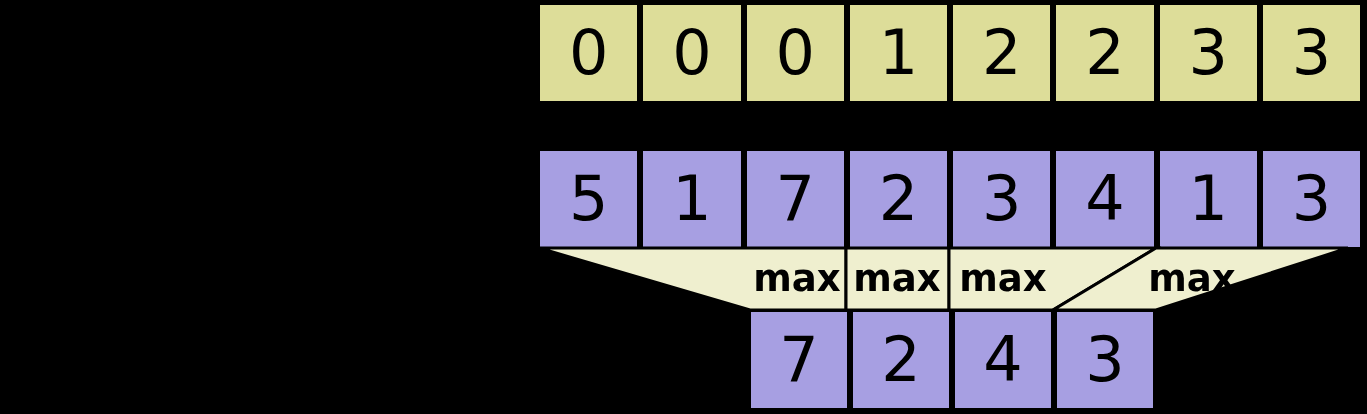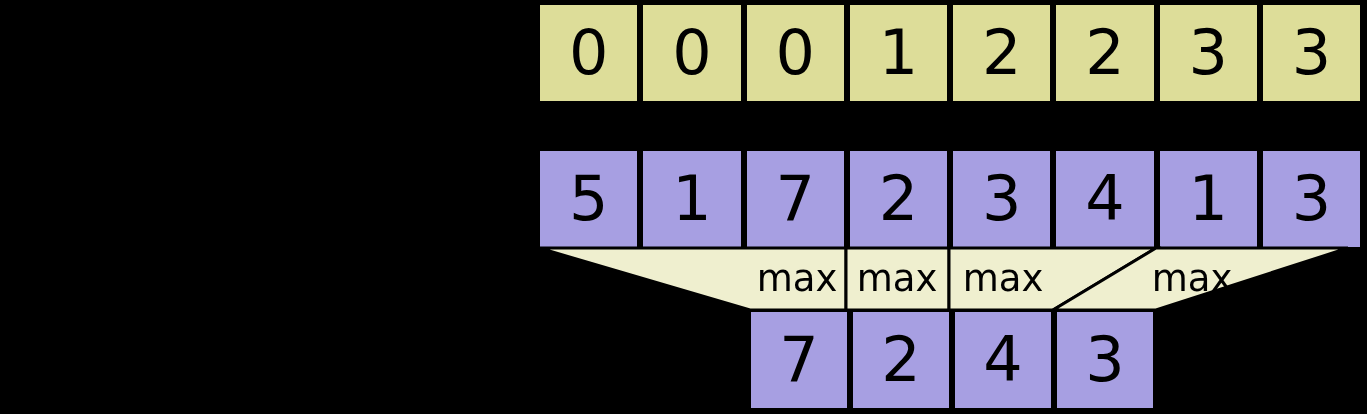--- a/index.html
+++ b/index.html
@@ -54,20 +54,21 @@
     background: #A79FE2;
     font-size: 62px;
   }
   
   #funnel-band {
     position: absolute;
     left: 0;
     top: 246px;
     width: 1367px;
     height: 66px;
+    font-weight: bold;
   }
   #funnel-band svg {
     display: block;
   }
   .funnel-shape {
     fill: #EFEFCF;
     stroke: #000000;
     stroke-width: 3;
     stroke-linejoin: miter;
   }

